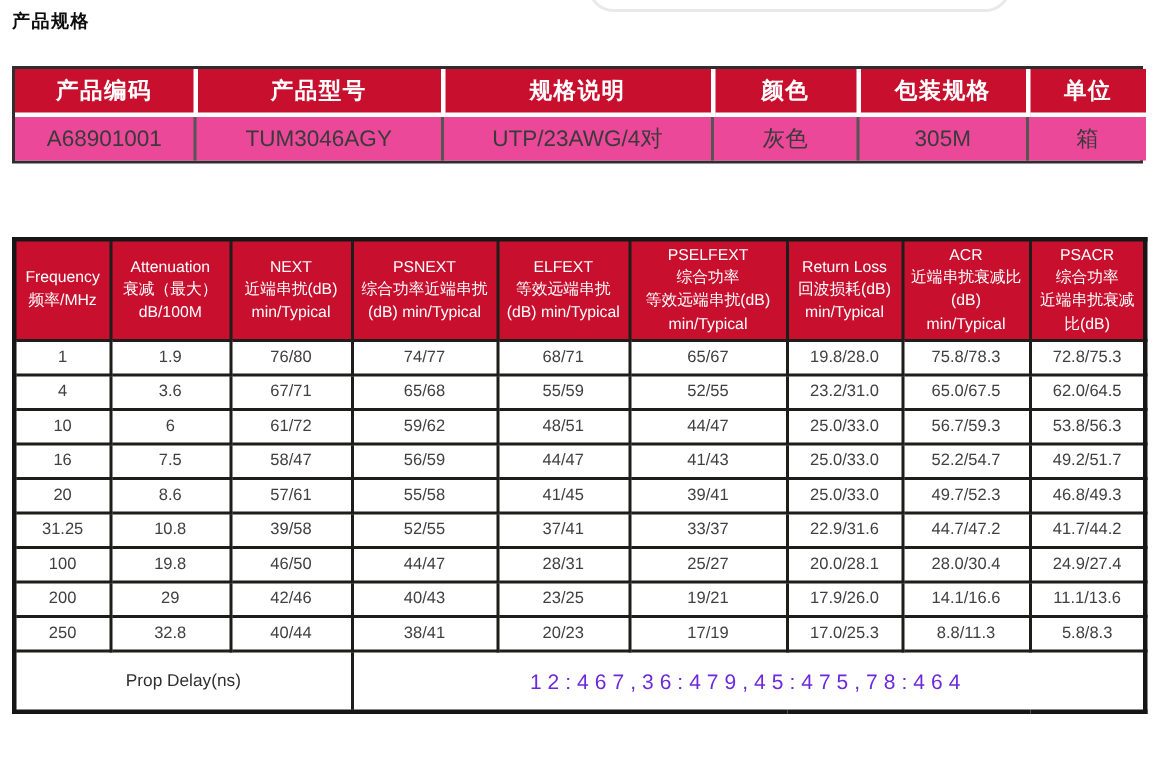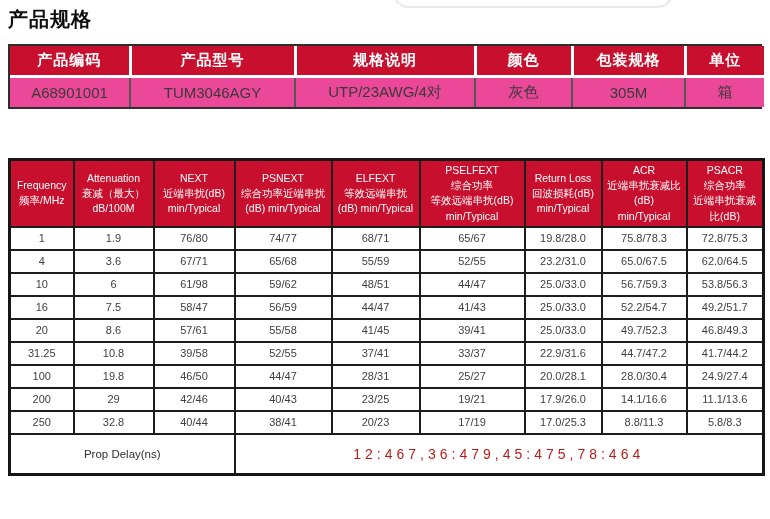--- a/index.html
+++ b/index.html
@@ -12,21 +12,21 @@
   }
   :root { --red:#c8102e; --grid:#1d1d1b; }
 
   .deco {
     position:absolute; left:392px; top:-26px; width:282px; height:34px;
     border:2px solid #e9e9e9; border-radius:17px; background:#fff;
   }
 
   .page-title {
     position:absolute; left:8px; top:6px;
-    font-size:20px; font-weight:bold; color:#0d0d0d;
+    font-size:12px; font-weight:bold; color:#0d0d0d;
     letter-spacing:1px;
   }
 
   
   .ptable-wrap {
     position:absolute; left:8px; top:44px; width:754px;
     border:2px solid #2e2e2e; background:#fff;
   }
   .ptable { width:100%; border-collapse:collapse; table-layout:fixed; }
   .ptable th {
@@ -60,21 +60,21 @@
     height:66px; padding:2px 1px;
   }
   .stable td {
     background:#fff; color:#404040;
     font-size:11px; text-align:center; vertical-align:middle;
     border:2px solid var(--grid);
     height:23px; padding:0 2px;
   }
   .stable td.flabel { font-size:11.5px; color:#2f2f2f; height:41px; }
   .stable td.fvalue {
-    font-size:14px; color:#b91c1c; letter-spacing:4px; height:25px;
+    font-size:14px; color:#6d28d9; letter-spacing:4px; height:25px;
   }
 </style>
 </head>
 <body>
 
 <div class="deco"></div>
 
 <h1 class="page-title">产品规格</h1>
 
 <div class="ptable-wrap">
@@ -174,21 +174,21 @@
       <td>65/68</td>
       <td>55/59</td>
       <td>52/55</td>
       <td>23.2/31.0</td>
       <td>65.0/67.5</td>
       <td>62.0/64.5</td>
     </tr>
     <tr>
       <td>10</td>
       <td>6</td>
-      <td>61/98</td>
+      <td>61/72</td>
       <td>59/62</td>
       <td>48/51</td>
       <td>44/47</td>
       <td>25.0/33.0</td>
       <td>56.7/59.3</td>
       <td>53.8/56.3</td>
     </tr>
     <tr>
       <td>16</td>
       <td>7.5</td>

